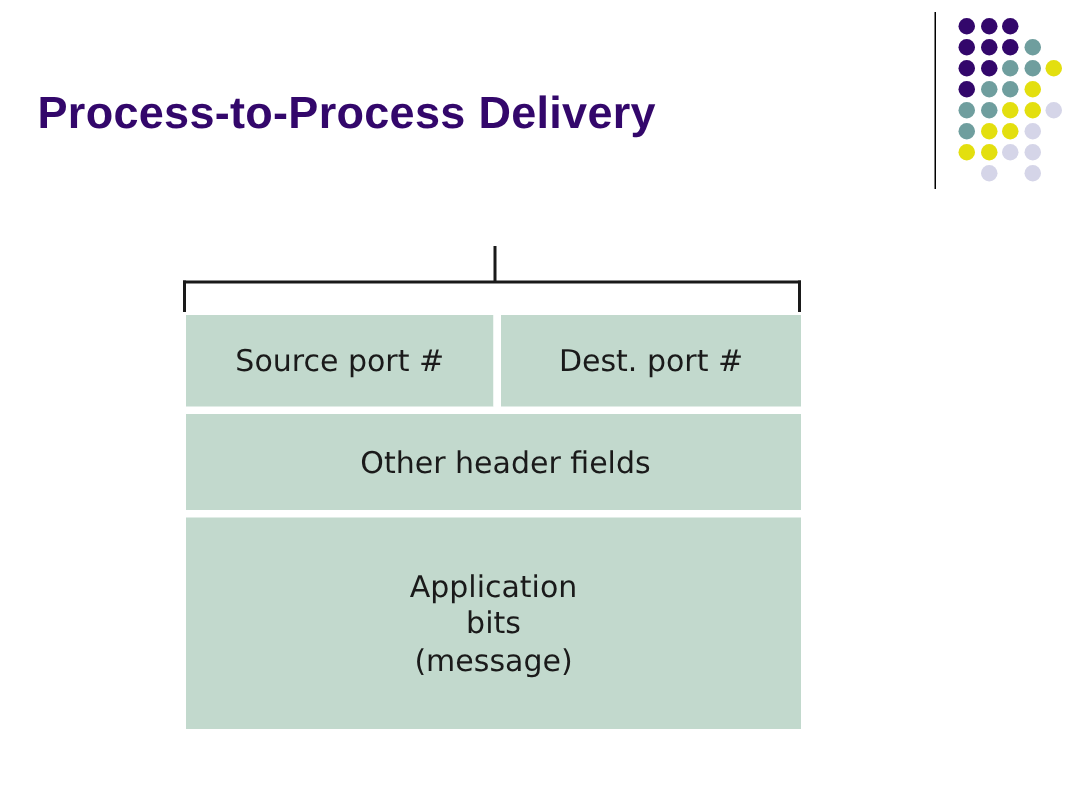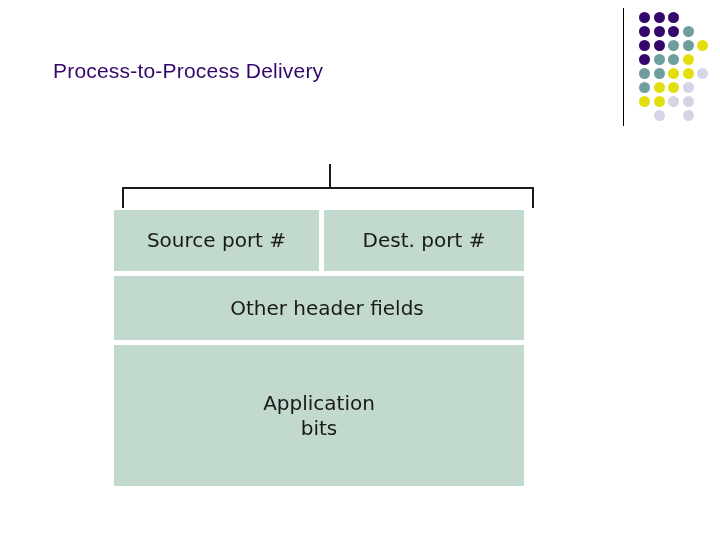--- a/index.html
+++ b/index.html
@@ -12,26 +12,26 @@
     width: 720px;
     height: 540px;
     background: #ffffff;
     overflow: hidden;
     font-family: "DejaVu Sans", "Liberation Sans", sans-serif;
   }
 
   
   #slide-title {
     position: absolute;
-    left: 53px;
+    left: 25px;
     top: 59px;
     width: 560px;
     font-family: "Liberation Sans", "DejaVu Sans", sans-serif;
-    font-size: 21px;
-    font-weight: normal;
+    font-size: 30px;
+    font-weight: bold;
     color: #33076b;
     letter-spacing: 0.2px;
     white-space: nowrap;
     line-height: 1.1;
   }
 
   
   #decor-rule {
     position: absolute;
     left: 623px;
@@ -81,21 +81,21 @@
     height: 21px;
     border-top: 2px solid #1a1a1a;
     border-left: 2px solid #1a1a1a;
     border-right: 2px solid #1a1a1a;
     box-sizing: border-box;
   }
 
   
   #segment {
     position: absolute;
-    left: 114px;
+    left: 124px;
     top: 210px;
     width: 410px;
   }
   .seg-row {
     display: flex;
     width: 100%;
     margin-bottom: 5px;
   }
   .seg-cell {
     background: #c2d9cd;
@@ -170,17 +170,18 @@
     </div>
 
     <div class="seg-row row-other">
       <div class="seg-cell" style="background: rgb(194, 217, 205); padding-left: 16px;">Other header fields</div>
     </div>
 
     <div class="seg-row row-data">
       <div class="seg-cell" style="background: rgb(194, 217, 205); justify-content: center;">
         <span class="data-line">Application</span>
         <span class="data-line">bits</span>
+        <span class="data-line">(message)</span>
       </div>
     </div>
 
   </div>
 </div>
 
 </body></html>

